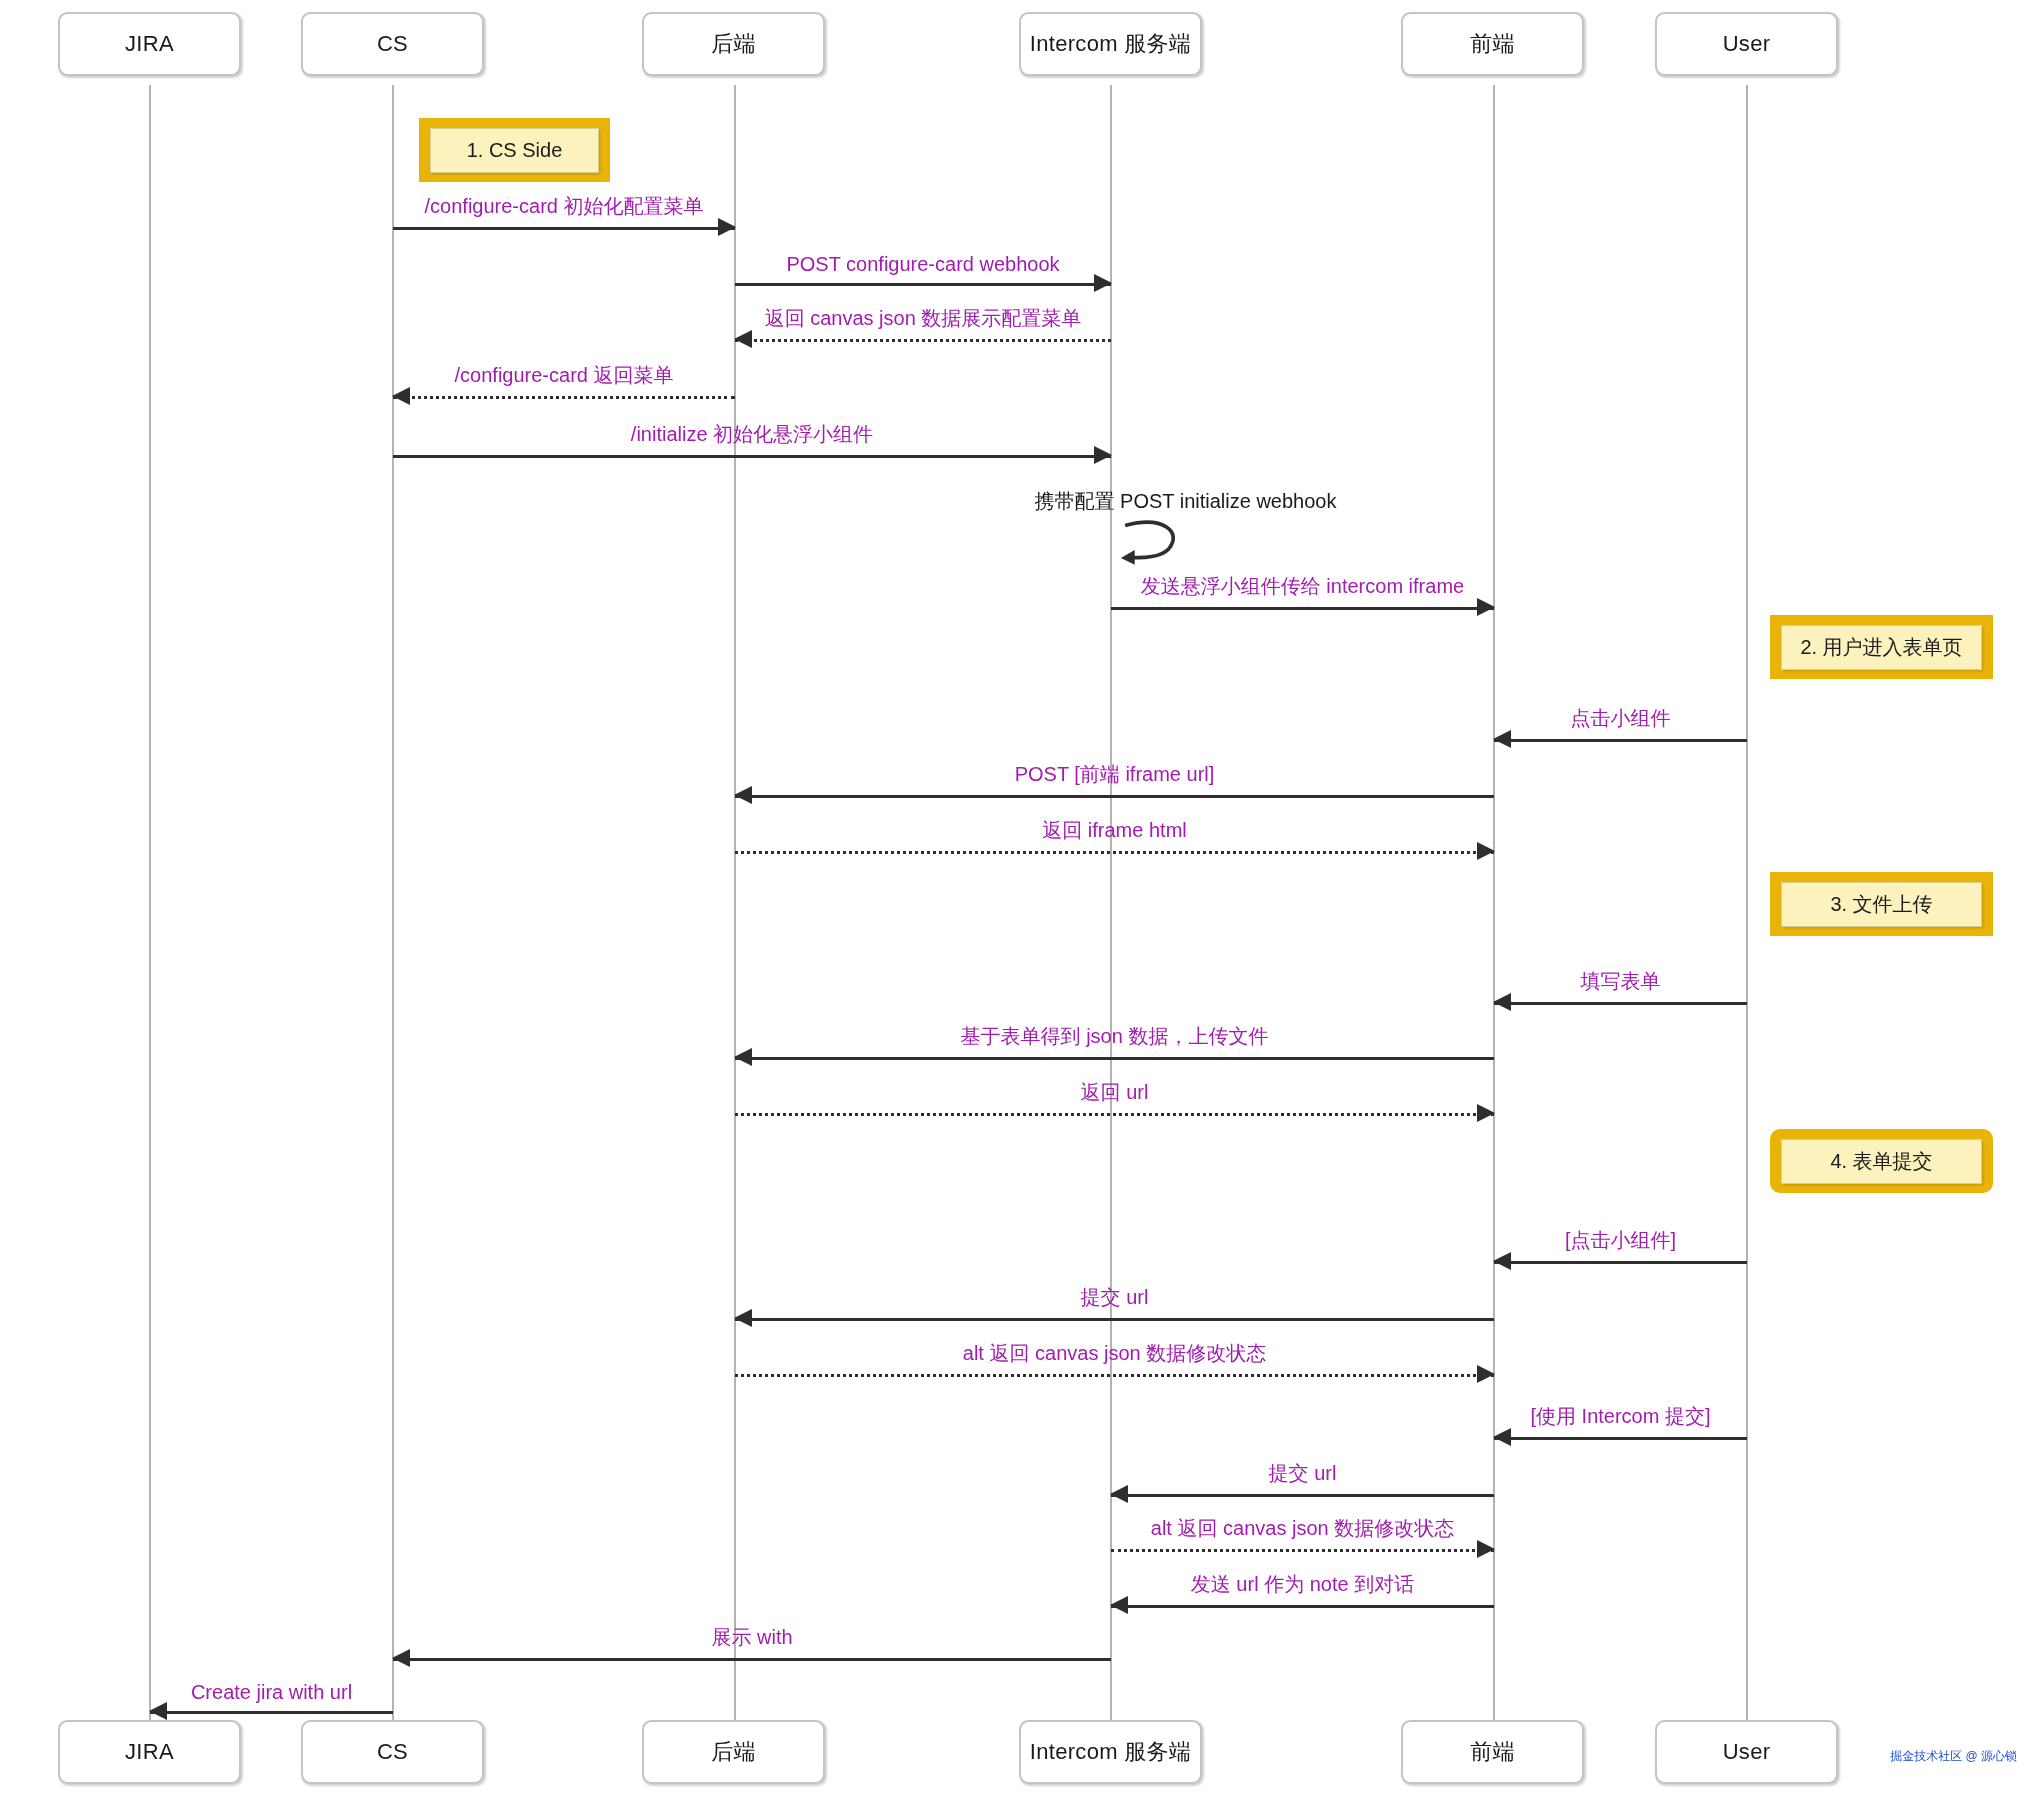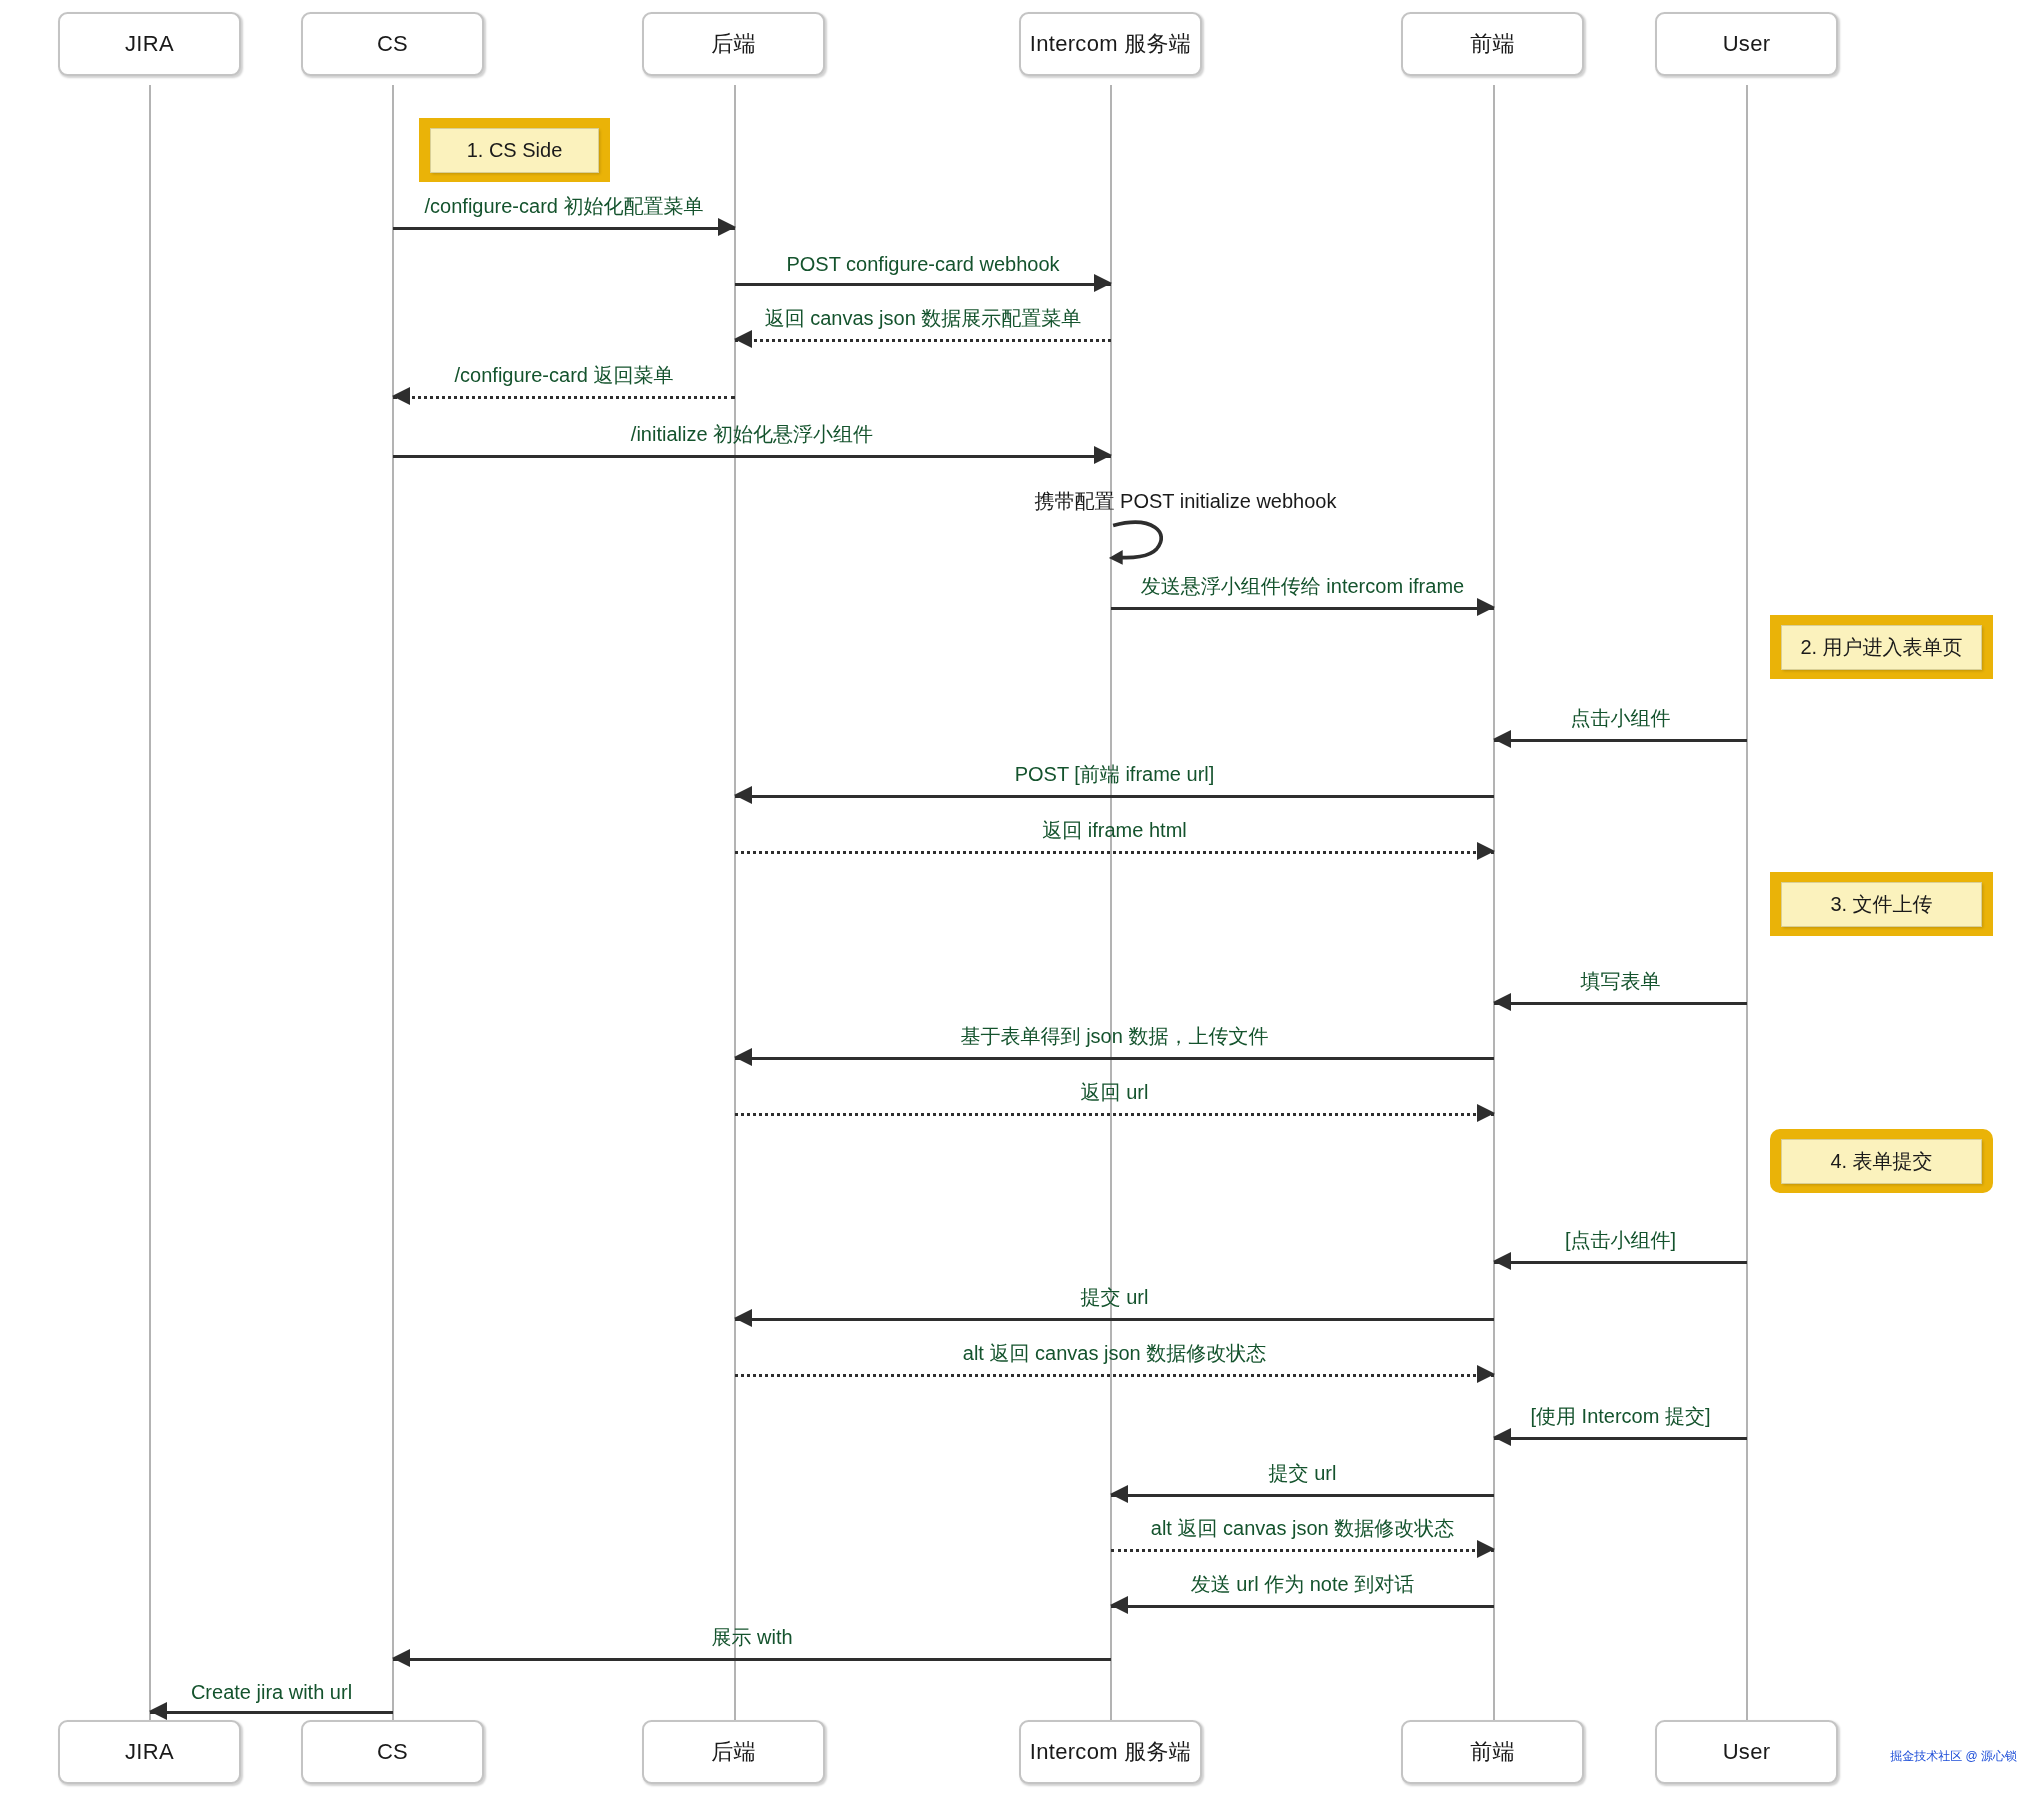--- a/index.html
+++ b/index.html
@@ -93,21 +93,21 @@
   .arrow-head.left{
     left:-1.1px;
     border-right:18px solid #2e2e2e;
   }
   .msg-label{
     position:absolute;
     bottom:7.4px;
     left:0;right:0;
     text-align:center;
     font-size:20px;
-    color:#14532d;
+    color:#a21caf;
     white-space:nowrap;
   }
   
   .selfloop{position:absolute;}
   .selfloop svg{display:block;overflow:visible;}
   .selfloop .sl-label{
     position:absolute;
     bottom:100%;
     left:-127px;
     width:403px;
@@ -224,21 +224,21 @@
     <div class="msg-line dashed"></div>
     <div class="arrow-head left"></div>
   </div>
 
   <div class="msg" style="left:393px;top:455px;width:718px;">
     <div class="msg-label">/initialize 初始化悬浮小组件</div>
     <div class="msg-line"></div>
     <div class="arrow-head right"></div>
   </div>
 
-  <div class="selfloop" style="left:1111px;top:518px;">
+  <div class="selfloop" style="left:1111px;top:518px;padding-left:12px;">
     <div class="sl-label">携带配置 POST initialize webhook</div>
     <svg width="69" height="48" viewBox="0 0 130 90">
       <path d="M4,14 C78,-6 112,28 86,58 C72,73 40,76 14,74" fill="none" stroke="#2e2e2e" stroke-width="7"></path>
       <polygon points="22,60 22,88 -4,75" fill="#2e2e2e"></polygon>
     </svg>
   </div>
 
   <div class="msg" style="left:1111px;top:607px;width:383px;">
     <div class="msg-label">发送悬浮小组件传给 intercom iframe</div>
     <div class="msg-line"></div>

